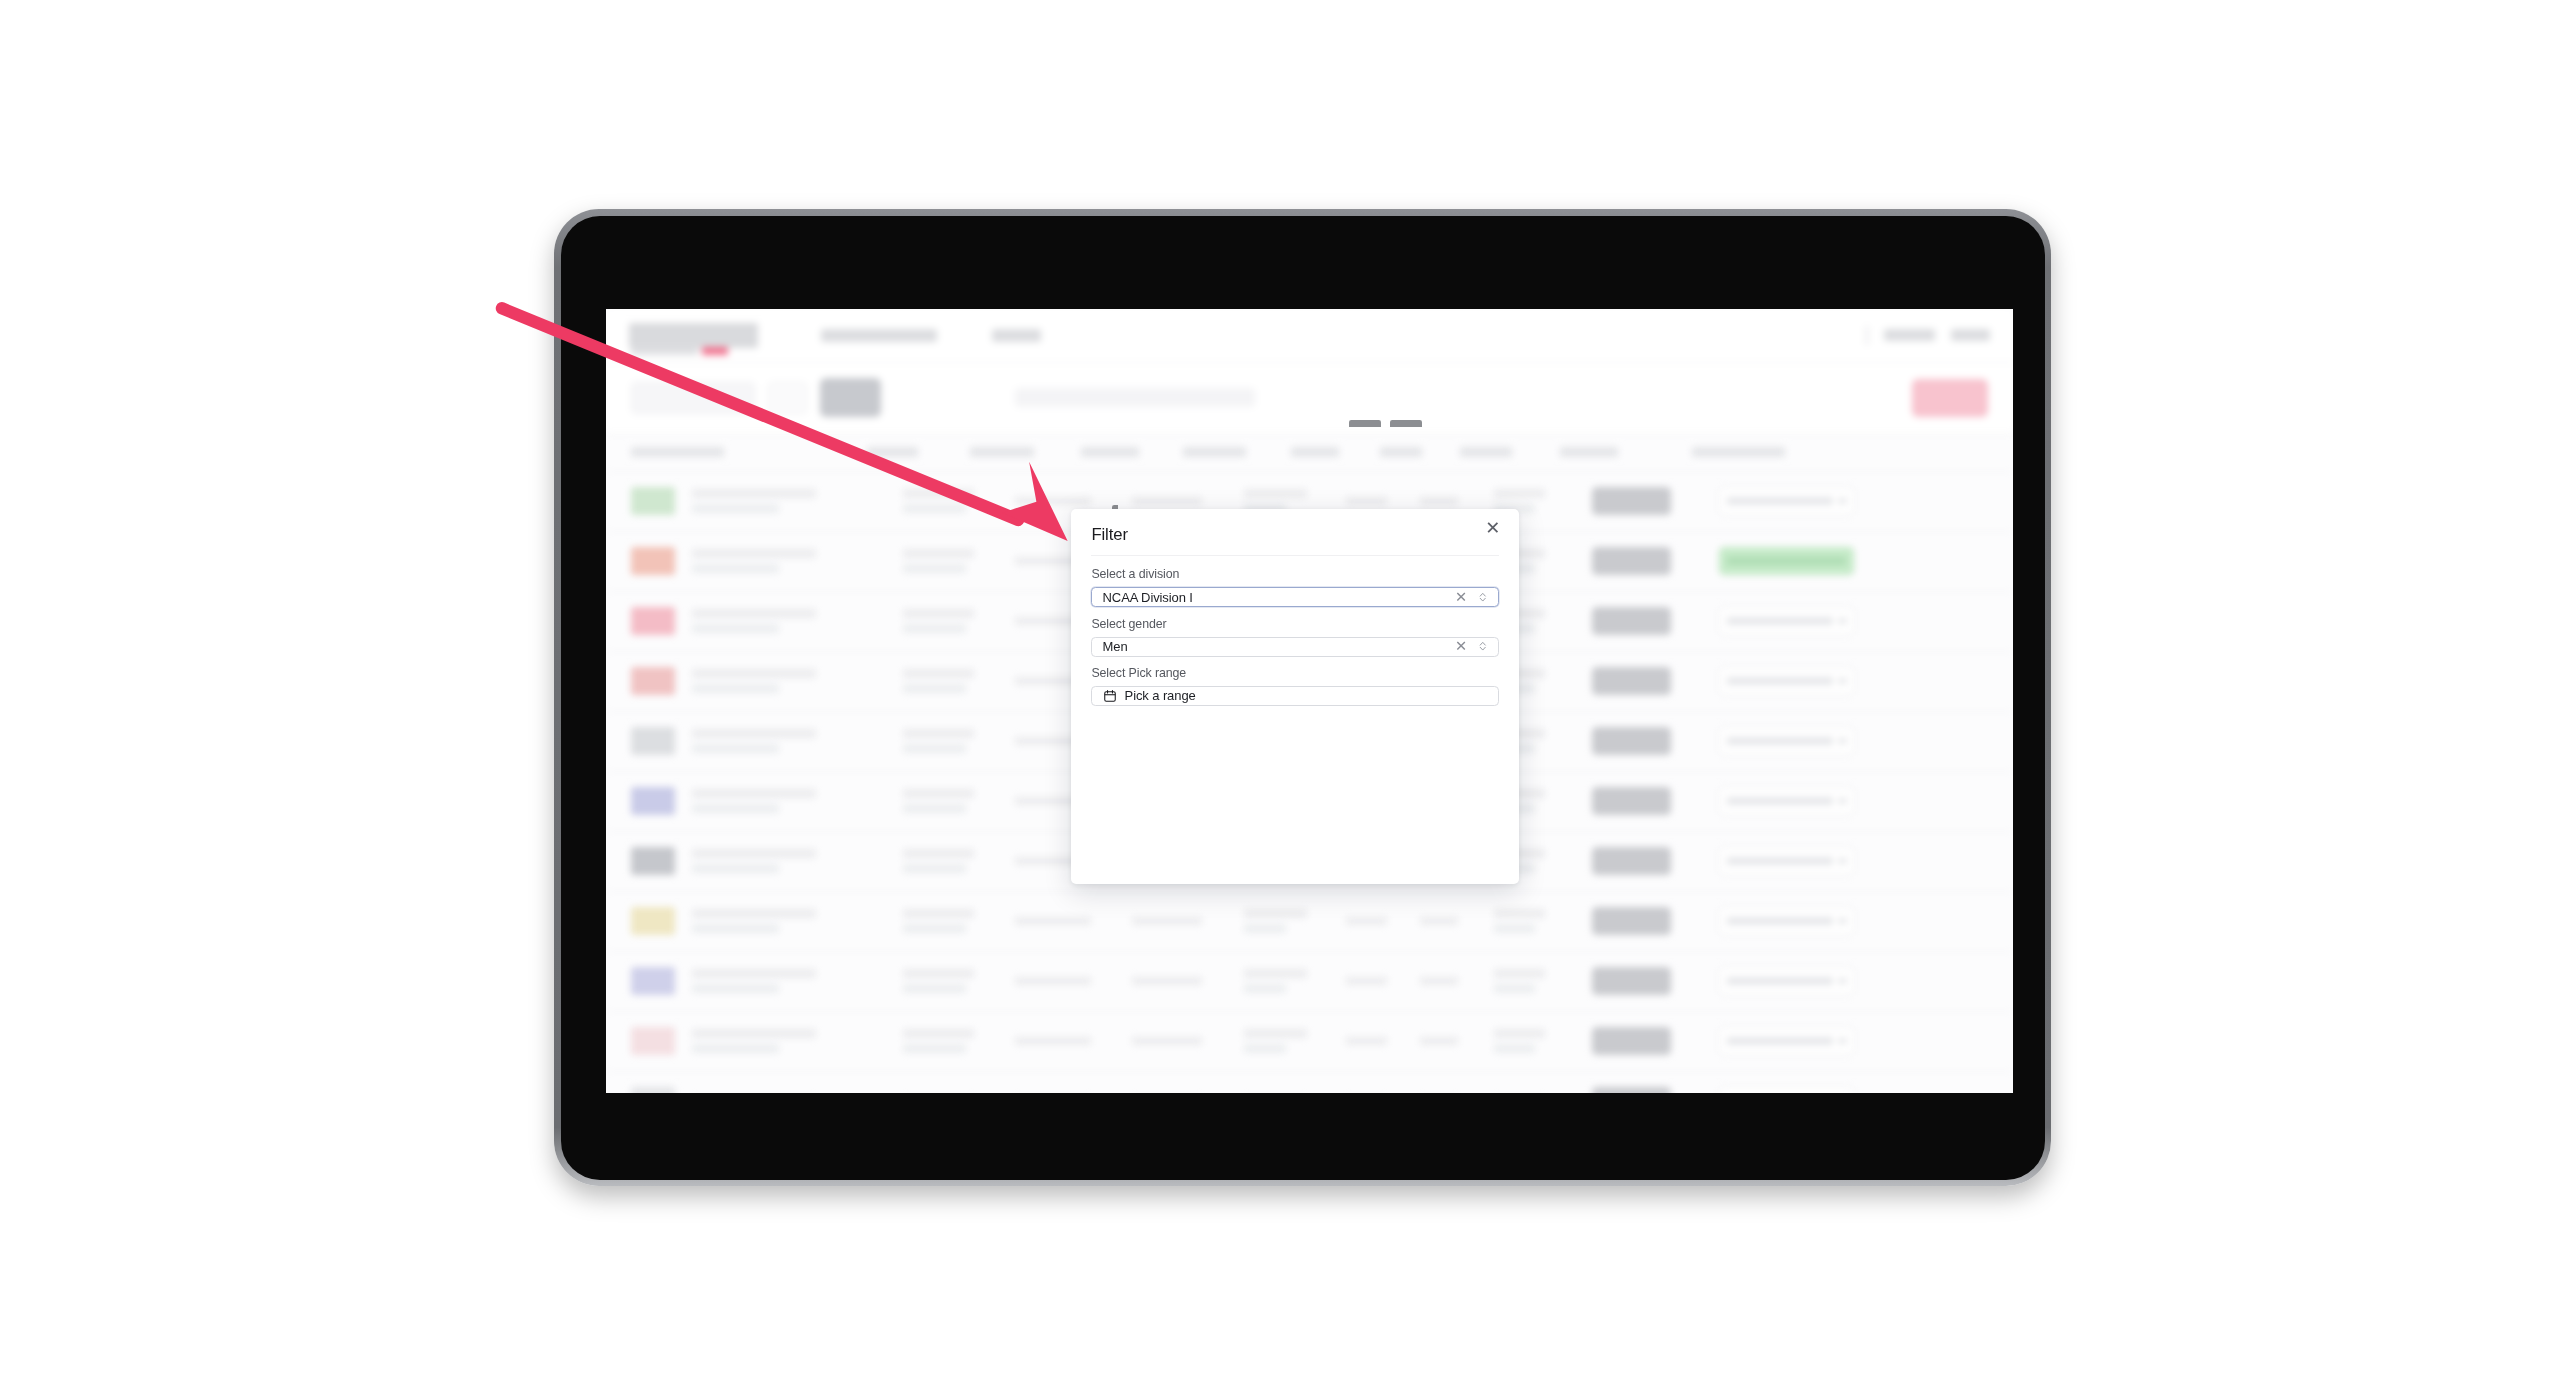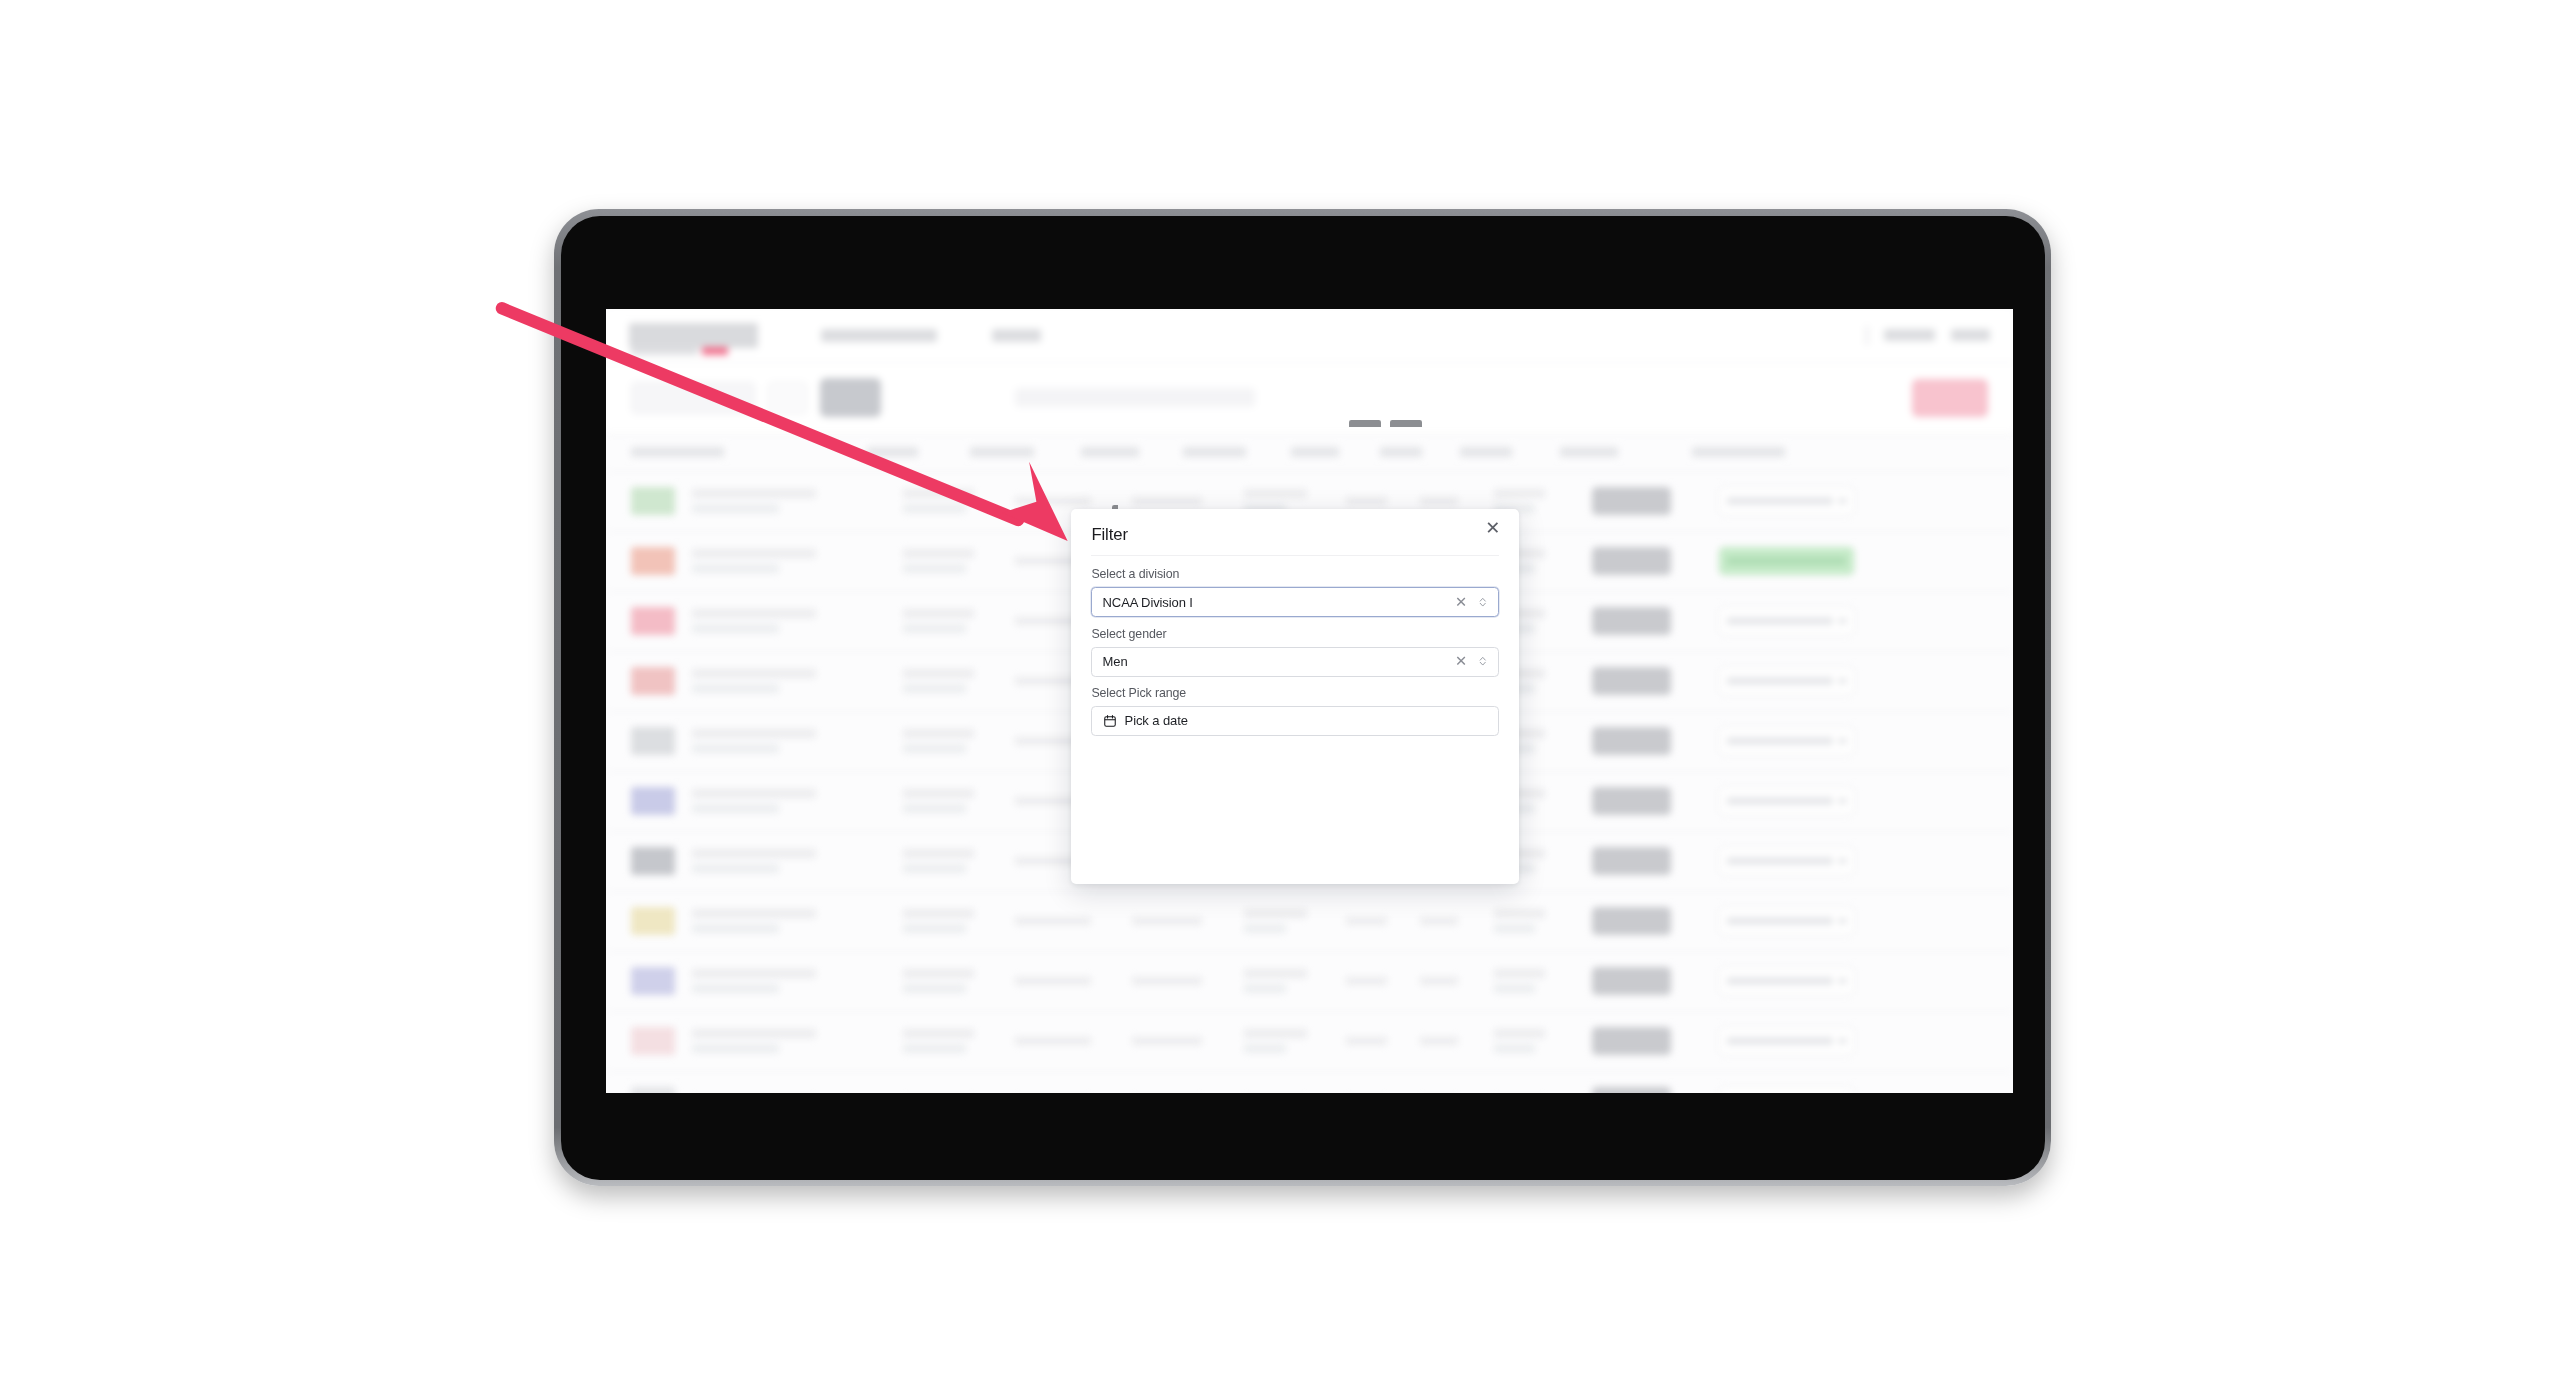--- a/index.html
+++ b/index.html
@@ -117,21 +117,21 @@
     position: absolute; right: 16px; top: 10.2px;
     width: 20.4px; height: 20.4px; color: #5d6068;
     font-size: 18px; line-height: 19px; text-align: center;
     cursor: pointer; font-weight: 300;
   }
   #modal-rule { margin: 10.2px 20.4px 0 20.4px; height: 0.7px; background: #f0f0f2; }
   #modal-body { padding: 11.6px 20.4px 0 20.4px; }
   .fld { margin-bottom: 9.5px; }
   .fld-label { font-size: 12.4px; color: #55585f; margin-bottom: 5.8px; letter-spacing: -0.1px; }
   .fld-control {
-    height: 30px; border: 0.7px solid #d9dbe0; border-radius: 4.4px; background: #fff;
+    height: 20px; border: 0.7px solid #d9dbe0; border-radius: 4.4px; background: #fff;
     display: flex; align-items: center; padding: 0 10.2px;
   }
   .fld-control.focused { border-color: #9aa9cf; box-shadow: 0 0 0 0.7px rgba(154,169,207,0.35); }
   .fld-value { font-size: 13px; color: #1d1f24; flex: 1; letter-spacing: -0.1px; }
   .ctl-x {
     font-size: 14.5px; color: #8a8d95; margin-right: 10.2px; line-height: 1; cursor: pointer; font-weight: 300;
   }
   .ctl-caret { width: 10.2px; color: #9498a1; cursor: pointer; display:flex; flex-direction:column; align-items:center; gap:1.5px;}
   .ctl-caret svg { display:block; }
   .cal-icon { margin-right: 8px; display: flex; align-items: center; }
@@ -653,21 +653,21 @@
       <div class="fld">
         <div class="fld-label">Select Pick range</div>
         <div class="fld-control">
           <span class="cal-icon">
             <svg width="14" height="14" viewBox="0 0 20 20" fill="none">
               <rect x="2.5" y="4" width="15" height="13.5" rx="2.2" stroke="#17181c" stroke-width="1.5"></rect>
               <path d="M2.5 8.2 H17.5" stroke="#17181c" stroke-width="1.5"></path>
               <path d="M6.5 2 V5.6 M13.5 2 V5.6" stroke="#17181c" stroke-width="1.5" stroke-linecap="round"></path>
             </svg>
           </span>
-          <span class="fld-value">Pick a date</span>
+          <span class="fld-value">Pick a range</span>
         </div>
       </div>
 
     </div>
 
   </div>
 
   <svg id="arrow" viewBox="0 0 3542 1906">
     <g>
       <line id="arrow-line" x1="690" y1="424" x2="1400" y2="715" stroke="#ED3A63" stroke-width="17" stroke-linecap="round"></line>

